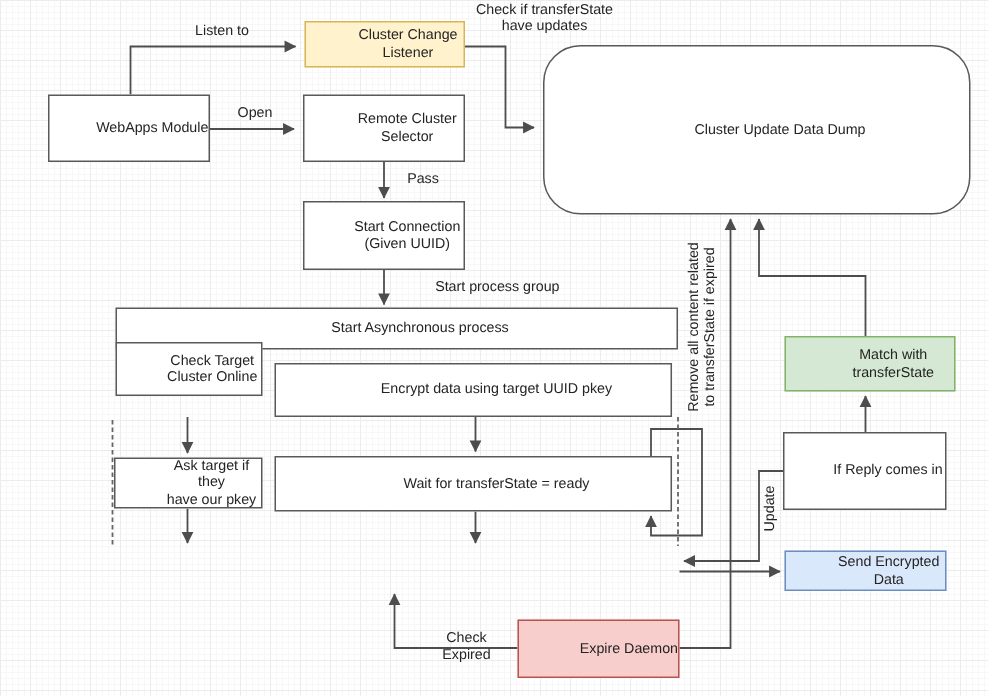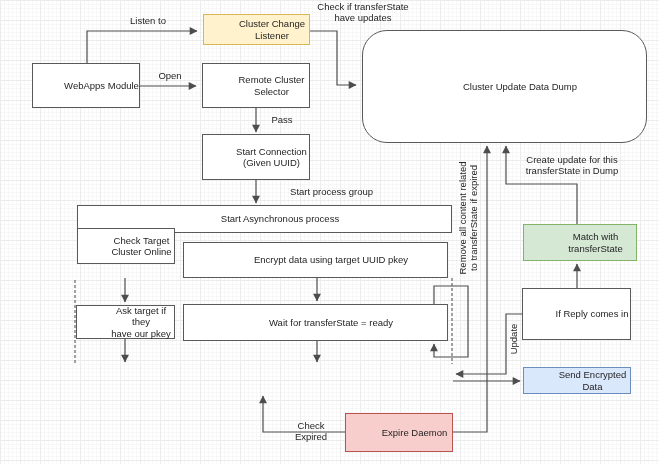--- a/index.html
+++ b/index.html
@@ -17,21 +17,21 @@
   .node{
     position:absolute;box-sizing:border-box;
     display:flex;align-items:center;justify-content:center;
     border:1px solid #595959;background:#ffffff;color:#242424;
     font-size:9.5px;line-height:11.5px;text-align:center;padding-left:31px;
   }
   .node span{white-space:pre-line;}
   .yellow{background:#fff2cc;border-color:#d6b656;}
   .green{background:#d5e8d4;border-color:#82b366;}
   .green-dashed{background:#d5e8d4;border:1px dashed #82b366;}
-  .red{background:#f8cecc;border-color:#b85450;}
+  .red{background:#f8cecc;border-color:#b85450;justify-content:flex-end;}
   .blue{background:#dae8fc;border-color:#6c8ebf;}
   .rounded{border-radius:25px;}
   .elabel{
     position:absolute;font-size:9.5px;line-height:11px;color:#242424;
     text-align:center;white-space:pre-line;
   }
   .rot{transform:rotate(-90deg);}
   svg.wires{position:absolute;left:0;top:0;pointer-events:none;}
 </style>
 </head>
@@ -129,21 +129,19 @@
   <div class="node blue" style="left:523px;top:367px;width:108px;height:27px">
     <span>Send Encrypted Data</span>
   </div>
 
   <div class="elabel" style="left:120px;top:15px;width:56px">Listen to</div>
   <div class="elabel" style="left:150px;top:70px;width:40px">Open</div>
   <div class="elabel" style="left:304px;top:1px;width:118px">Check if transferState
 have updates</div>
   <div class="elabel" style="left:262px;top:114px;width:40px">Pass</div>
   <div class="elabel" style="left:263px;top:186px;width:110px;text-align:right">Start process group</div>
-  <div class="elabel" style="left:510px;top:154px;width:124px">Create update for this
-transferState in Dump</div>
   <div class="elabel" style="left:289px;top:420px;width:44px">Check
 Expired</div>
   <div class="elabel rot" style="left:494px;top:333px;width:40px;height:12px">Update</div>
   <div class="elabel rot" style="left:395px;top:205px;width:150px;height:26px">Remove all content related
 to transferState if expired</div>
 
 </div>
 
 </body></html>

